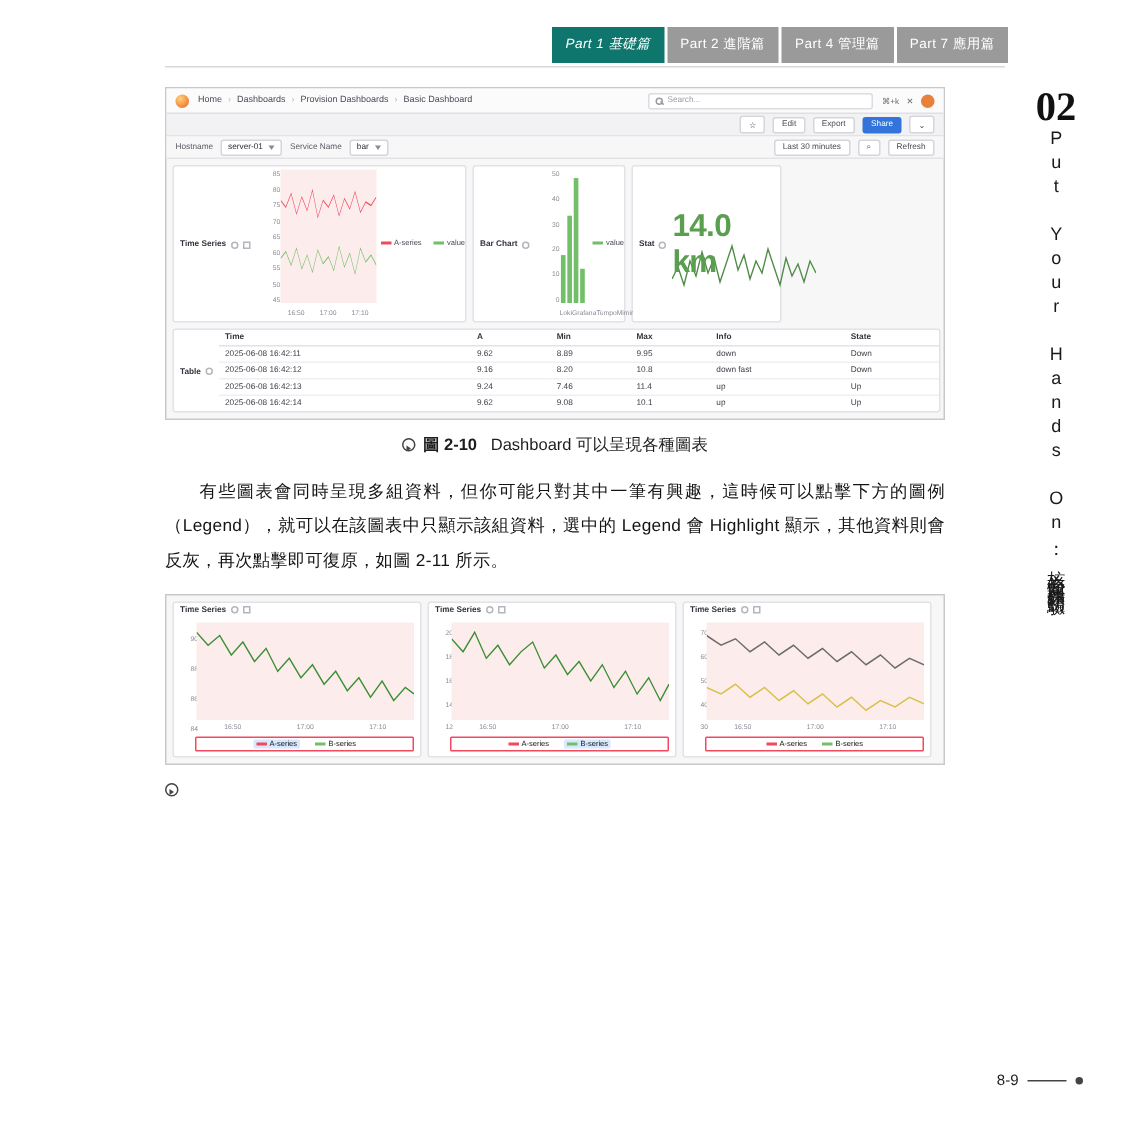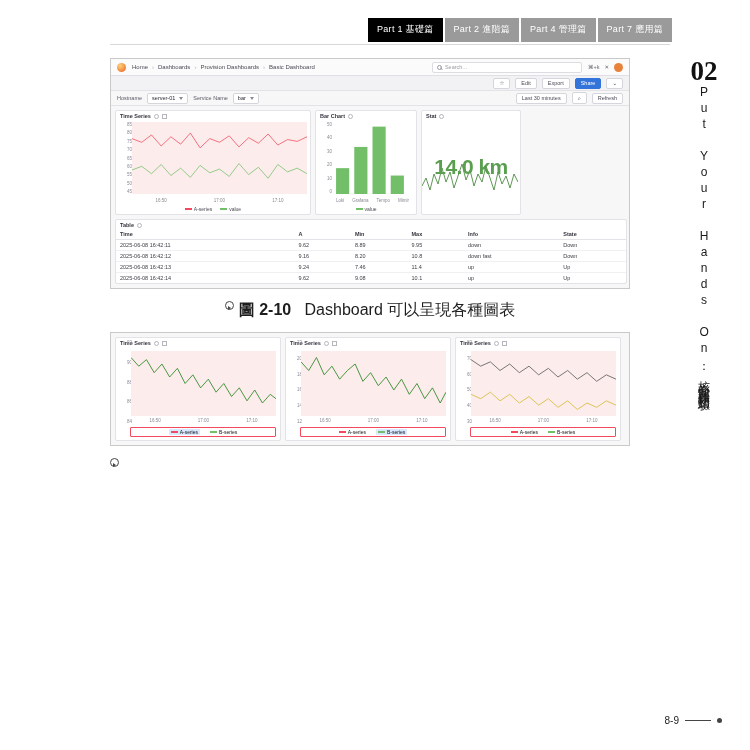--- a/index.html
+++ b/index.html
@@ -18,21 +18,21 @@
     position:absolute; top:18px; left:368px;
     display:flex; gap:2px;
   }
   .part-tab {
     font-size:9px; color:#ffffff;
     padding:5px 9px 6px 9px;
     background:#9a9a9a;
     letter-spacing:.3px;
     white-space:nowrap;
   }
-  .part-tab.active { background:#000000; }
+  .part-tab.active { background:#0f766e;font-style:italic; }
 
   
   .top-rule {
     position:absolute; top:44px; left:110px; width:560px; height:1px;
     background:#d8d8d8;
   }
 
   
   .chapter-rail {
     position:absolute; top:58px; right:28px;
@@ -116,21 +116,21 @@
   .select {
     border:1px solid #d5d5dc; background:#fff; border-radius:2px;
     padding:1.5px 4px; font-size:5.5px; color:#2a2a33;
     display:flex; align-items:center; gap:4px;
   }
   .caret { border-left:2.5px solid transparent;border-right:2.5px solid transparent;border-top:3px solid #8a8a95; }
 
   .panels { display:flex; gap:4px; padding:4px; }
   .panel {
     background:#fff; border:1px solid #e2e2e7; border-radius:2px;
-    display:flex; flex-direction:column;
+    display:flex; flex-direction:row;
   }
   .panel-head {
     display:flex; align-items:center; gap:3px;
     padding:2px 4px 1px 4px; font-size:5.5px; color:#33333d; font-weight:bold;
   }
   .ihint { width:5px;height:5px;border:1px solid #b5b5bd;border-radius:50%; }
   .ilink { width:5px;height:5px;border:1px solid #b5b5bd; }
   .panel-body { flex:1; position:relative; padding:2px 3px 3px 3px; }
 
   .p-ts { width:196px; height:105px; }
@@ -170,21 +170,21 @@
   .tbl th {
     text-align:left; font-weight:bold; color:#33333d;
     border-bottom:1px solid #e2e2e7; padding:2px 4px;
   }
   .tbl td { padding:2px 4px; border-bottom:1px solid #f0f0f3; color:#3c3c46; }
   .tbl tr:last-child td { border-bottom:none; }
 
   
   .caption {
     display:flex; align-items:flex-start; gap:5px;
-    font-size:16px; color:#1d1d1d; margin:9px 0 0 0;
+    font-size:11px; color:#1d1d1d; margin:9px 0 0 0;
     line-height:1.5;
   }
   .caption .bullet {
     width:9px;height:9px;border:1px solid #444;border-radius:50%;
     position:relative; flex:0 0 auto; margin-top:3px;
   }
   .caption .bullet:after{
     content:"";position:absolute;left:2px;top:3.5px;
     border-left:3.5px solid #444;border-top:2px solid transparent;border-bottom:2px solid transparent;
   }
@@ -444,20 +444,21 @@
       </table>
     </div>
   </div>
 
   <div class="caption caption-center">
     <span class="bullet"></span>
     <span><strong>圖 2-10</strong>
       &nbsp;&nbsp;<span>Dashboard 可以呈現各種圖表</span></span>
   </div>
 
+  <p class="body">有些圖表會同時呈現多組資料，但你可能只對其中一筆有興趣，這時候可以點擊下方的圖例（Legend），就可以在該圖表中只顯示該組資料，選中的 Legend 會 Highlight 顯示，其他資料則會反灰，再次點擊即可復原，如圖 2-11 所示。</p>
 
   <div class="fig11">
 
     <div class="p-ts3">
       <div class="panel-head">
         <span>Time Series</span>
         <span class="ihint"></span>
         <span class="ilink"></span>
       </div>
       <div class="axisy" style="bottom:16px;">

